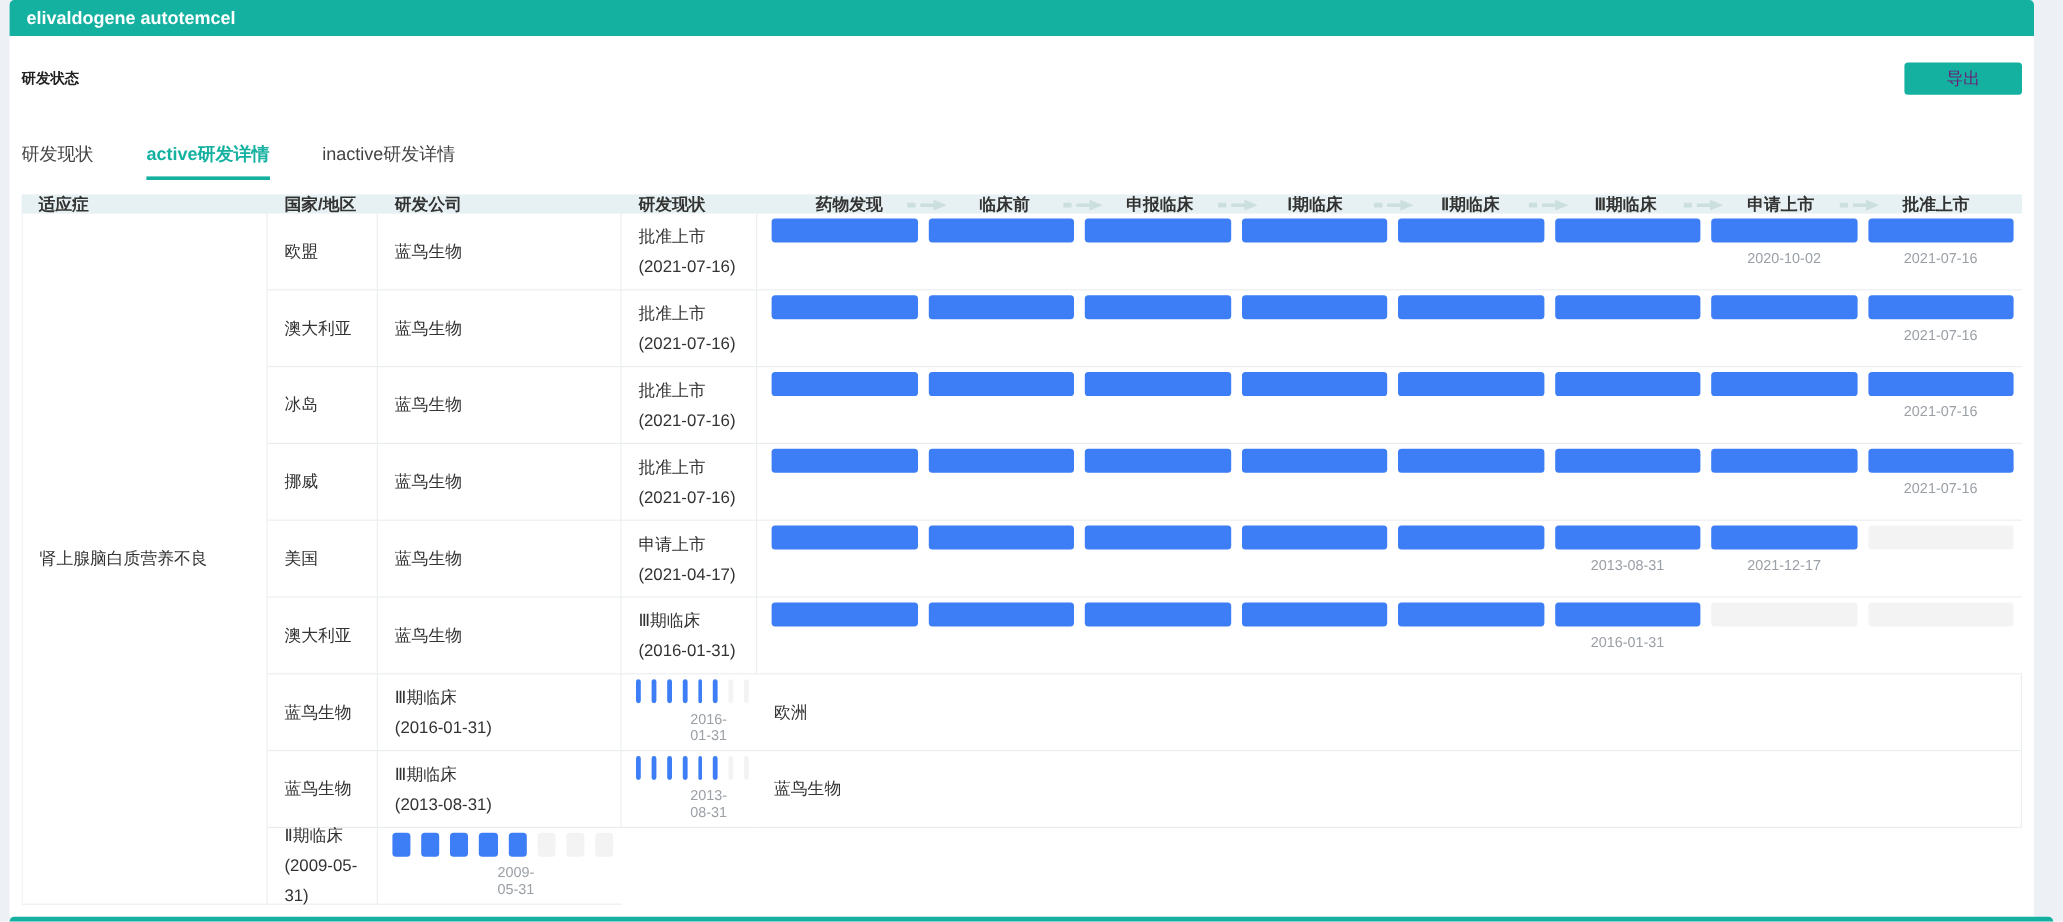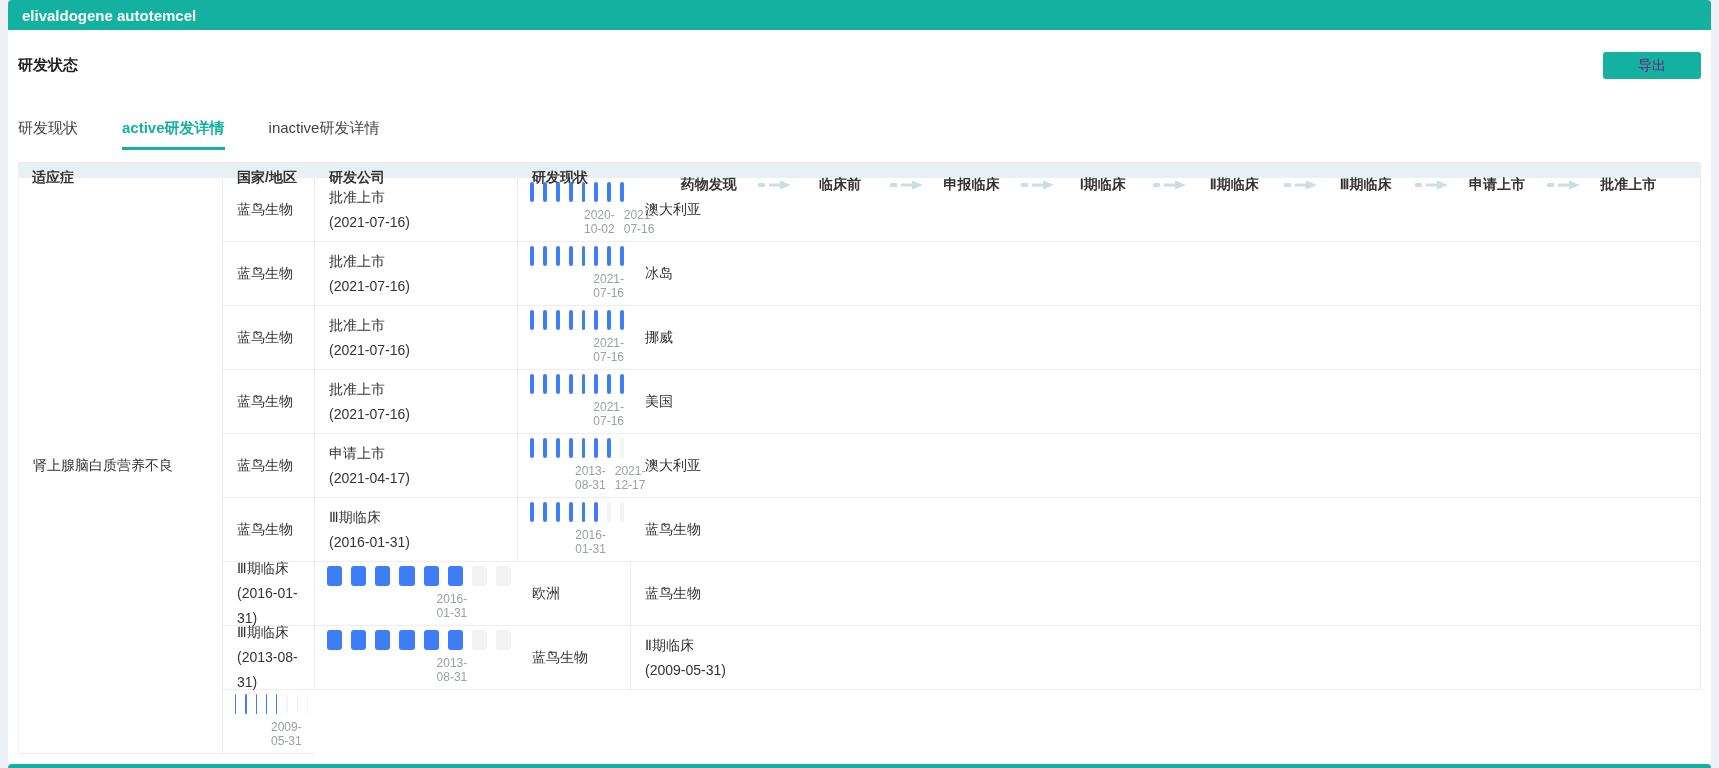--- a/index.html
+++ b/index.html
@@ -11,42 +11,42 @@
     --txt:#333;
     --muted:#9aa0a6;
   }
   *{box-sizing:border-box;}
   html,body{margin:0;padding:0;}
   body{
     width:1719px;height:768px;position:relative;overflow:hidden;
     background:#edf1f6;
     font-family:"Liberation Sans",sans-serif;color:var(--txt);
   }
-  .card{position:absolute;left:8px;right:8px;top:0;}
+  .card{position:absolute;left:8px;right:24px;top:0;}
   .topbar{
     height:30px;background:var(--teal);border-radius:4px 4px 0 0;
     display:flex;align-items:center;padding-left:14px;
     color:#fff;font-weight:bold;font-size:15px;
   }
   .content{background:#fff;height:734px;padding:0 10px;}
   .heading-row{display:flex;justify-content:space-between;align-items:center;padding-top:22px;}
-  .page-title{font-size:15px;font-weight:bold;color:#222;}
+  .page-title{font-size:12px;font-weight:bold;color:#222;}
   .export-btn{
     width:98px;height:27px;background:var(--teal);color:#701a75;border:none;
     border-radius:3px;font-size:14px;cursor:pointer;font-family:inherit;
   }
   .tabs{display:flex;gap:44px;margin-top:40px;font-size:15px;}
   .tab{padding-bottom:9px;border-bottom:3px solid transparent;color:#444;cursor:pointer;}
   .tab.active{color:var(--teal);font-weight:bold;border-bottom-color:var(--teal);}
 
   .table{margin-top:12px;}
   .grid{display:grid;grid-template-columns:205px 92px 203px 113px 1fr;}
   .thead{background:var(--header-bg);height:16px;font-size:14px;font-weight:bold;}
   .thead .hcell{display:flex;align-items:center;padding-left:14px;}
-  .phase-slots{display:flex;padding:14px 7px 0 12px;align-items:flex-start;}
+  .phase-slots{display:flex;padding:0 7px 0 12px;align-items:flex-start;}
   .phase-slot{flex:1;position:relative;text-align:center;font-size:14px;font-weight:bold;}
   .phase-arrow{position:absolute;right:-20px;top:50%;transform:translateY(-50%);}
 
   .tbody{display:grid;grid-template-columns:205px 92px 203px 113px 1fr;grid-auto-rows:64px;}
   .cell{border-bottom:1px solid var(--border);font-size:14px;}
   .cell.vline{border-right:1px solid var(--border);}
   .indication-cell{
     grid-row:1 / span 9;display:flex;align-items:center;
     padding-left:14px;border-right:1px solid var(--border);
     border-bottom:1px solid var(--border);border-left:1px solid #f2f4f6;
@@ -132,20 +132,21 @@
   <svg class="phase-arrow" width="36" height="10" viewBox="0 0 36 10" xmlns="http://www.w3.org/2000/svg">
     <rect x="0" y="3" width="7" height="4" rx="1" fill="#ccdfdf"></rect>
     <path d="M11 3.5 H22 V0.5 L33 5 L22 9.5 V6.5 H11 Z" fill="#ccdfdf"></path>
   </svg>
 </div>
             <div class="phase-slot">批准上市</div>
           </div>
       </div>
       <div class="tbody">
           <div class="cell indication-cell">肾上腺脑白质营养不良</div>
+          <div class="cell vline txtcell">欧盟</div>
           <div class="cell vline txtcell">蓝鸟生物</div>
           <div class="cell vline statuscell">
             <div>批准上市</div>
             <div>(2021-07-16)</div>
           </div>
           <div class="cell barcell">
             <div class="segs">
               <div class="seg done"></div>
               <div class="seg done"></div>
               <div class="seg done"></div>

